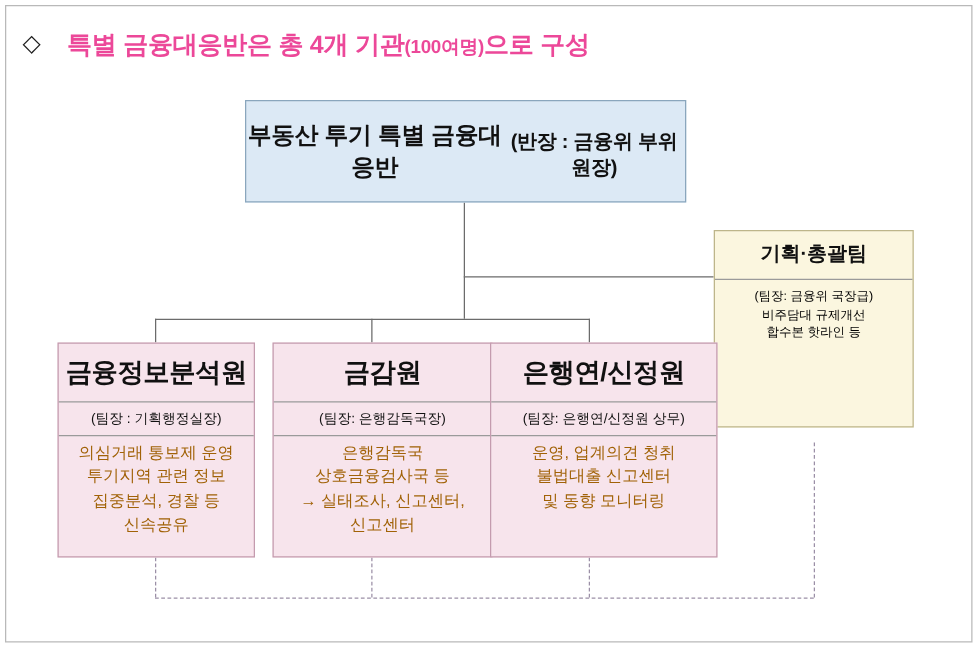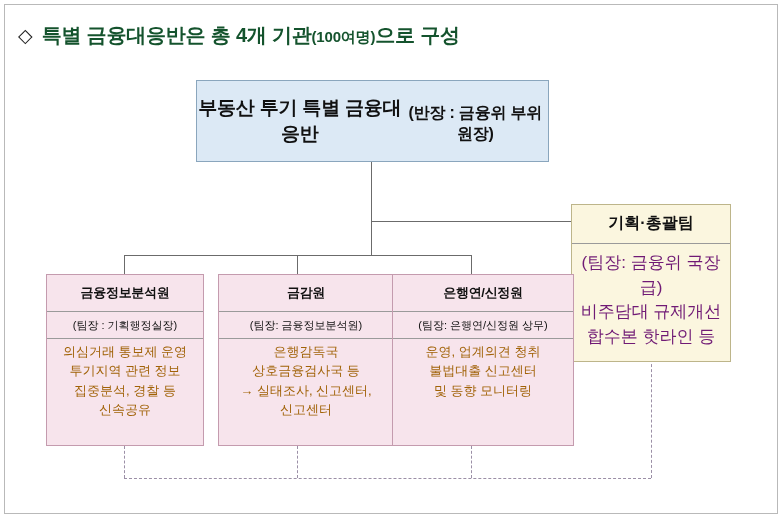--- a/index.html
+++ b/index.html
@@ -39,22 +39,23 @@
   }
   .diamond {
     font-size: 19px;
     color: #1a1a1a;
     margin-right: 9px;
     line-height: 1;
   }
   .title-text {
     font-size: 20px;
     font-weight: bold;
-    color: #14532d;
+    color: #ec4899;
     letter-spacing: -0.2px;
+    margin-left: 12px;
   }
   .title-text .small {
     font-size: 15px;
     font-weight: bold;
   }
 
   
   .box {
     position: absolute;
     box-sizing: border-box;
@@ -94,46 +95,46 @@
     font-size: 16px;
     font-weight: bold;
     color: #111111;
     margin-top: 5px;
     letter-spacing: -0.2px;
   }
 
   
   #right-box {
     left: 571px;
-    top: 204px;
+    top: 184px;
     width: 160px;
     height: 158px;
     background: #fbf6df;
     border: 1px solid #bdb58a;
   }
   #right-box .head {
     font-size: 16px;
     padding: 8px 0 9px 0;
   }
   #right-box .body {
-    font-size: 17px;
-    color: #701a75;
+    font-size: 10px;
+    color: #000000;
     padding: 7px 4px 0 4px;
     line-height: 1.45;
   }
 
   
   .bot {
     top: 274px;
     height: 172px;
     background: #f7e4ec;
     border: 1px solid #c49bae;
   }
   .bot .head {
-    font-size: 13px;
+    font-size: 21px;
     padding: 9px 0 9px 0;
     letter-spacing: -0.3px;
   }
   .bot .lead {
     font-size: 11px;
     color: #111111;
     padding: 6px 2px 5px 2px;
     line-height: 1.35;
   }
   .bot .body {
@@ -219,21 +220,21 @@
       <div>의심거래 통보제 운영</div>
       <div>투기지역 관련 정보</div>
       <div>집중분석, 경찰 등</div>
       <div>신속공유</div>
     </div>
   </div>
 
   <div class="box bot" id="bot-2">
     <div class="head">금감원</div>
     <hr class="sep">
-    <div class="lead">(팀장: 금융정보분석원)</div>
+    <div class="lead">(팀장: 은행감독국장)</div>
     <hr class="sep">
     <div class="body">
       <div>은행감독국</div>
       <div>상호금융검사국 등</div>
       <div>→ 실태조사, 신고센터,</div>
       <div>신고센터</div>
     </div>
   </div>
 
   <div class="box bot" id="bot-3">

